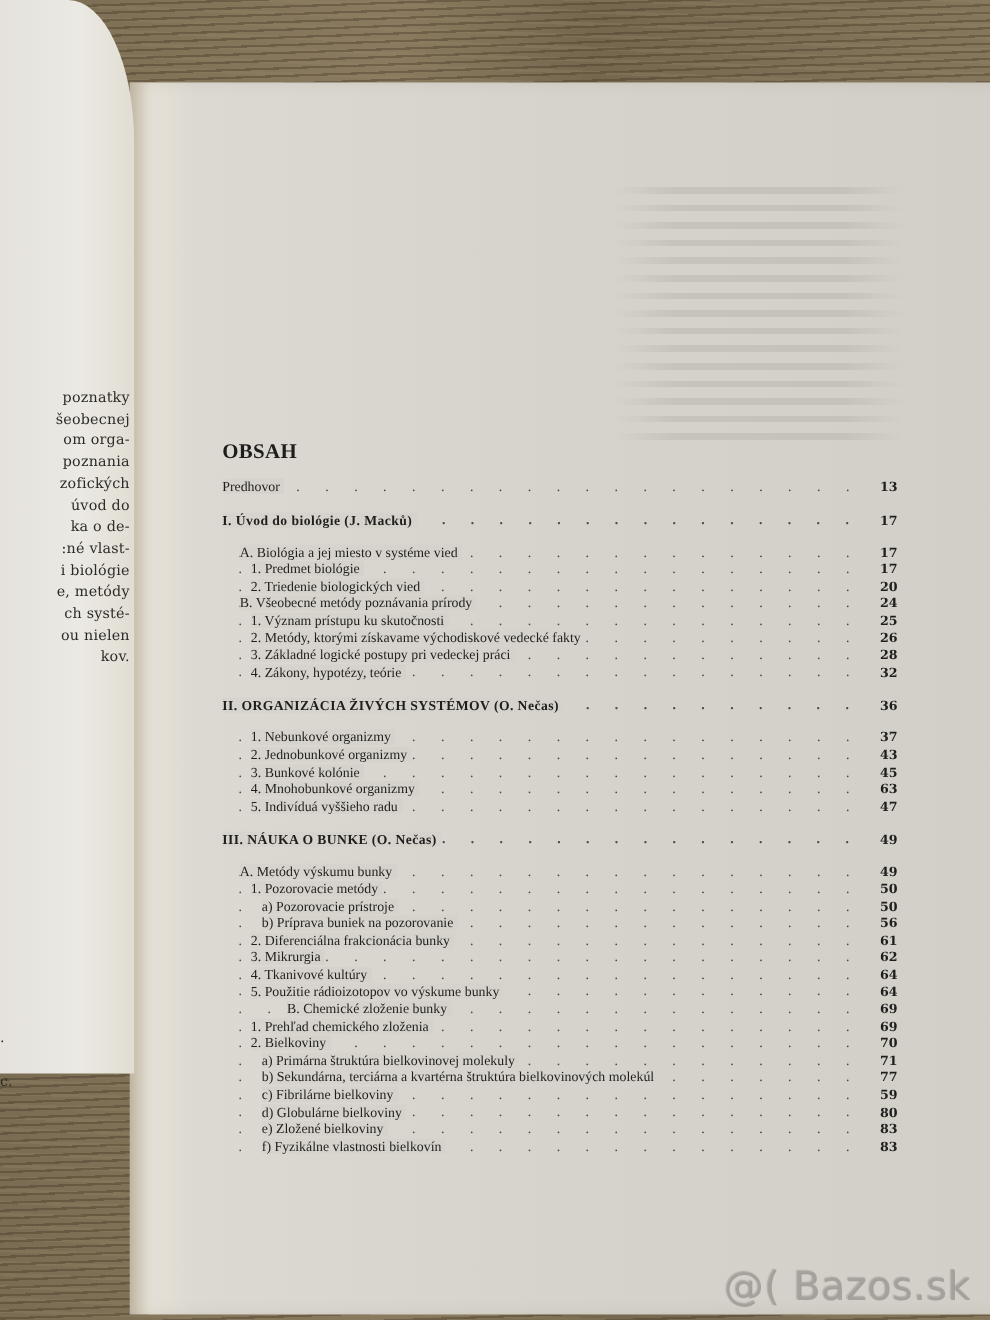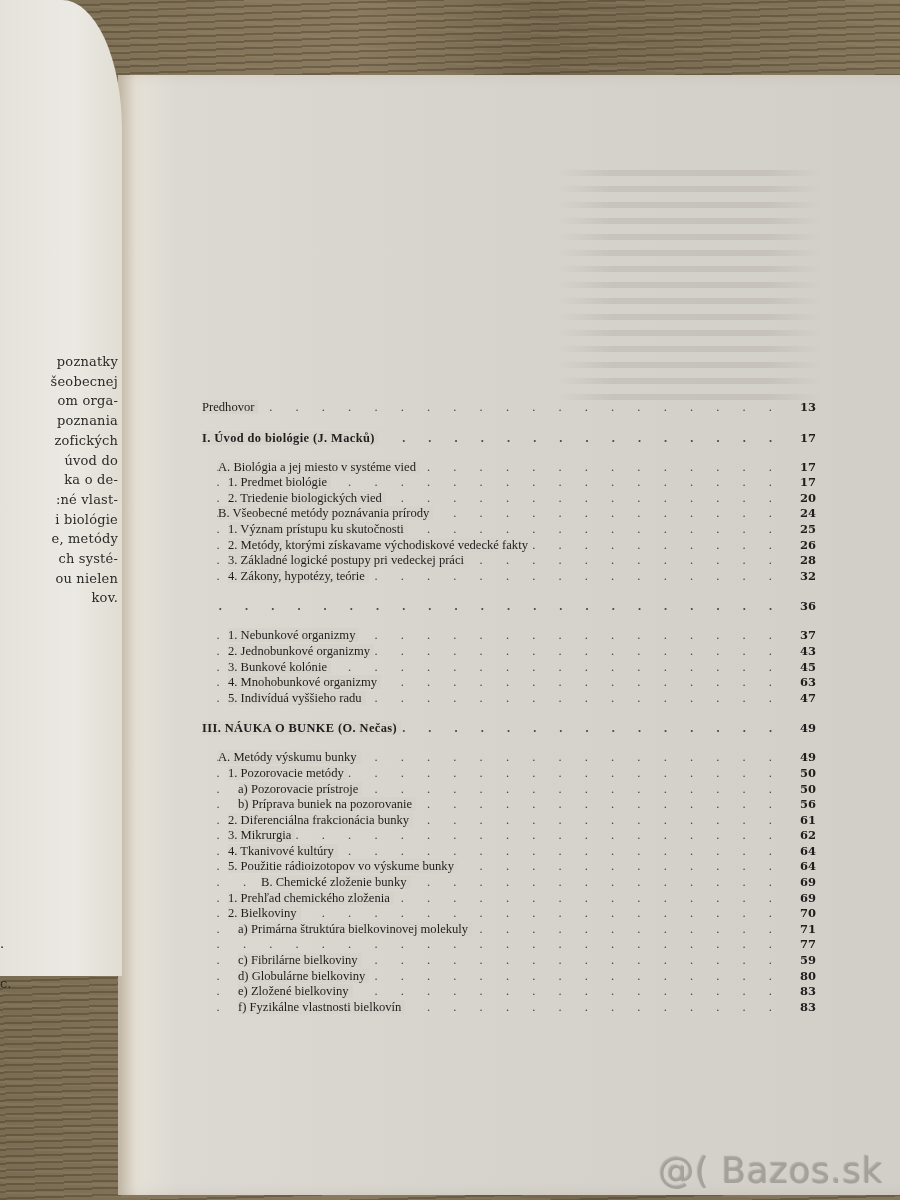--- a/index.html
+++ b/index.html
@@ -72,35 +72,36 @@
     <div>e, metódy</div>
     <div>ch systé-</div>
     <div>ou nielen</div>
     <div>kov.</div>
   </div>
   <span class="left-mark" style="left:0;top:936px;">.</span>
   <span class="left-mark" style="left:0;top:976px;">c.</span>
 </div>
 
 <div class="toc">
+  <div class="toc-title">OBSAH</div>
   <div id="toc-rows">
       <div class="row"><span class="dots">. . . . . . . . . . . . . . . . . . . . . . . . . . . . . . . . . . . . . . . . . . . . . . . . . . . . . . . . . . . . </span><span class="lbl" style="background: linear-gradient(90deg, rgb(215, 212, 205), rgb(213, 210, 203));">Predhovor</span><span class="pg">13</span></div>
       <div class="gap"></div>
       <div class="row chapter"><span class="dots">. . . . . . . . . . . . . . . . . . . . . . . . . . . . . . . . . . . . . . . . . . . . . . . . . . . . . . . . . . . . </span><span class="lbl" style="background: linear-gradient(90deg, rgb(215, 212, 205), rgb(213, 210, 203));">I. Úvod do biológie (J. Macků)</span><span class="pg">17</span></div>
       <div class="gap"></div>
       <div class="row l1"><span class="dots">. . . . . . . . . . . . . . . . . . . . . . . . . . . . . . . . . . . . . . . . . . . . . . . . . . . . . . . . . . . . </span><span class="lbl" style="background: linear-gradient(90deg, rgb(215, 212, 205), rgb(213, 210, 203));">A. Biológia a jej miesto v systéme vied</span><span class="pg">17</span></div>
       <div class="row l2"><span class="dots">. . . . . . . . . . . . . . . . . . . . . . . . . . . . . . . . . . . . . . . . . . . . . . . . . . . . . . . . . . . . </span><span class="lbl" style="background: linear-gradient(90deg, rgb(215, 212, 205), rgb(213, 210, 203));">1. Predmet biológie</span><span class="pg">17</span></div>
       <div class="row l2"><span class="dots">. . . . . . . . . . . . . . . . . . . . . . . . . . . . . . . . . . . . . . . . . . . . . . . . . . . . . . . . . . . . </span><span class="lbl" style="background: linear-gradient(90deg, rgb(215, 212, 205), rgb(213, 210, 203));">2. Triedenie biologických vied</span><span class="pg">20</span></div>
       <div class="row l1"><span class="dots">. . . . . . . . . . . . . . . . . . . . . . . . . . . . . . . . . . . . . . . . . . . . . . . . . . . . . . . . . . . . </span><span class="lbl" style="background: linear-gradient(90deg, rgb(215, 212, 205), rgb(213, 210, 203));">B. Všeobecné metódy poznávania prírody</span><span class="pg">24</span></div>
       <div class="row l2"><span class="dots">. . . . . . . . . . . . . . . . . . . . . . . . . . . . . . . . . . . . . . . . . . . . . . . . . . . . . . . . . . . . </span><span class="lbl" style="background: linear-gradient(90deg, rgb(215, 212, 205), rgb(213, 210, 203));">1. Význam prístupu ku skutočnosti</span><span class="pg">25</span></div>
       <div class="row l2"><span class="dots">. . . . . . . . . . . . . . . . . . . . . . . . . . . . . . . . . . . . . . . . . . . . . . . . . . . . . . . . . . . . </span><span class="lbl" style="background: linear-gradient(90deg, rgb(215, 212, 205), rgb(213, 210, 203));">2. Metódy, ktorými získavame východiskové vedecké fakty</span><span class="pg">26</span></div>
       <div class="row l2"><span class="dots">. . . . . . . . . . . . . . . . . . . . . . . . . . . . . . . . . . . . . . . . . . . . . . . . . . . . . . . . . . . . </span><span class="lbl" style="background: linear-gradient(90deg, rgb(215, 212, 205), rgb(213, 210, 203));">3. Základné logické postupy pri vedeckej práci</span><span class="pg">28</span></div>
       <div class="row l2"><span class="dots">. . . . . . . . . . . . . . . . . . . . . . . . . . . . . . . . . . . . . . . . . . . . . . . . . . . . . . . . . . . . </span><span class="lbl" style="background: linear-gradient(90deg, rgb(215, 212, 205), rgb(213, 210, 203));">4. Zákony, hypotézy, teórie</span><span class="pg">32</span></div>
       <div class="gap"></div>
-      <div class="row chapter"><span class="dots">. . . . . . . . . . . . . . . . . . . . . . . . . . . . . . . . . . . . . . . . . . . . . . . . . . . . . . . . . . . . </span><span class="pg">36</span></div>
+      <div class="row chapter"><span class="dots">. . . . . . . . . . . . . . . . . . . . . . . . . . . . . . . . . . . . . . . . . . . . . . . . . . . . . . . . . . . . </span><span class="lbl" style="background: linear-gradient(90deg, rgb(215, 212, 205), rgb(213, 210, 203));">II. ORGANIZÁCIA ŽIVÝCH SYSTÉMOV (O. Nečas)</span><span class="pg">36</span></div>
       <div class="gap"></div>
       <div class="row l2"><span class="dots">. . . . . . . . . . . . . . . . . . . . . . . . . . . . . . . . . . . . . . . . . . . . . . . . . . . . . . . . . . . . </span><span class="lbl" style="background: linear-gradient(90deg, rgb(215, 212, 205), rgb(213, 210, 203));">1. Nebunkové organizmy</span><span class="pg">37</span></div>
       <div class="row l2"><span class="dots">. . . . . . . . . . . . . . . . . . . . . . . . . . . . . . . . . . . . . . . . . . . . . . . . . . . . . . . . . . . . </span><span class="lbl" style="background: linear-gradient(90deg, rgb(215, 212, 205), rgb(213, 210, 203));">2. Jednobunkové organizmy</span><span class="pg">43</span></div>
       <div class="row l2"><span class="dots">. . . . . . . . . . . . . . . . . . . . . . . . . . . . . . . . . . . . . . . . . . . . . . . . . . . . . . . . . . . . </span><span class="lbl" style="background: linear-gradient(90deg, rgb(215, 212, 205), rgb(213, 210, 203));">3. Bunkové kolónie</span><span class="pg">45</span></div>
       <div class="row l2"><span class="dots">. . . . . . . . . . . . . . . . . . . . . . . . . . . . . . . . . . . . . . . . . . . . . . . . . . . . . . . . . . . . </span><span class="lbl" style="background: linear-gradient(90deg, rgb(215, 212, 205), rgb(213, 210, 203));">4. Mnohobunkové organizmy</span><span class="pg">63</span></div>
       <div class="row l2"><span class="dots">. . . . . . . . . . . . . . . . . . . . . . . . . . . . . . . . . . . . . . . . . . . . . . . . . . . . . . . . . . . . </span><span class="lbl" style="background: linear-gradient(90deg, rgb(215, 212, 205), rgb(213, 210, 203));">5. Indivíduá vyššieho radu</span><span class="pg">47</span></div>
       <div class="gap"></div>
       <div class="row chapter"><span class="dots">. . . . . . . . . . . . . . . . . . . . . . . . . . . . . . . . . . . . . . . . . . . . . . . . . . . . . . . . . . . . </span><span class="lbl" style="background: linear-gradient(90deg, rgb(215, 212, 205), rgb(213, 210, 203));">III. NÁUKA O BUNKE (O. Nečas)</span><span class="pg">49</span></div>
       <div class="gap"></div>
       <div class="row l1"><span class="dots">. . . . . . . . . . . . . . . . . . . . . . . . . . . . . . . . . . . . . . . . . . . . . . . . . . . . . . . . . . . . </span><span class="lbl" style="background: linear-gradient(90deg, rgb(215, 212, 205), rgb(213, 210, 203));">A. Metódy výskumu bunky</span><span class="pg">49</span></div>
@@ -108,21 +109,21 @@
       <div class="row l3"><span class="dots">. . . . . . . . . . . . . . . . . . . . . . . . . . . . . . . . . . . . . . . . . . . . . . . . . . . . . . . . . . . . </span><span class="lbl" style="background: linear-gradient(90deg, rgb(215, 212, 205), rgb(213, 210, 203));">a) Pozorovacie prístroje</span><span class="pg">50</span></div>
       <div class="row l3"><span class="dots">. . . . . . . . . . . . . . . . . . . . . . . . . . . . . . . . . . . . . . . . . . . . . . . . . . . . . . . . . . . . </span><span class="lbl" style="background: linear-gradient(90deg, rgb(215, 212, 205), rgb(213, 210, 203));">b) Príprava buniek na pozorovanie</span><span class="pg">56</span></div>
       <div class="row l2"><span class="dots">. . . . . . . . . . . . . . . . . . . . . . . . . . . . . . . . . . . . . . . . . . . . . . . . . . . . . . . . . . . . </span><span class="lbl" style="background: linear-gradient(90deg, rgb(215, 212, 205), rgb(213, 210, 203));">2. Diferenciálna frakcionácia bunky</span><span class="pg">61</span></div>
       <div class="row l2"><span class="dots">. . . . . . . . . . . . . . . . . . . . . . . . . . . . . . . . . . . . . . . . . . . . . . . . . . . . . . . . . . . . </span><span class="lbl" style="background: linear-gradient(90deg, rgb(215, 212, 205), rgb(213, 210, 203));">3. Mikrurgia</span><span class="pg">62</span></div>
       <div class="row l2"><span class="dots">. . . . . . . . . . . . . . . . . . . . . . . . . . . . . . . . . . . . . . . . . . . . . . . . . . . . . . . . . . . . </span><span class="lbl" style="background: linear-gradient(90deg, rgb(215, 212, 205), rgb(213, 210, 203));">4. Tkanivové kultúry</span><span class="pg">64</span></div>
       <div class="row l2"><span class="dots">. . . . . . . . . . . . . . . . . . . . . . . . . . . . . . . . . . . . . . . . . . . . . . . . . . . . . . . . . . . . </span><span class="lbl" style="background: linear-gradient(90deg, rgb(215, 212, 205), rgb(213, 210, 203));">5. Použitie rádioizotopov vo výskume bunky</span><span class="pg">64</span></div>
       <div class="row l1"><span class="dots">. . . . . . . . . . . . . . . . . . . . . . . . . . . . . . . . . . . . . . . . . . . . . . . . . . . . . . . . . . . . </span><span class="lbl" style="background: linear-gradient(90deg, rgb(215, 212, 205), rgb(213, 210, 203)); margin-left: 43px;">B. Chemické zloženie bunky</span><span class="pg">69</span></div>
       <div class="row l2"><span class="dots">. . . . . . . . . . . . . . . . . . . . . . . . . . . . . . . . . . . . . . . . . . . . . . . . . . . . . . . . . . . . </span><span class="lbl" style="background: linear-gradient(90deg, rgb(215, 212, 205), rgb(213, 210, 203));">1. Prehľad chemického zloženia</span><span class="pg">69</span></div>
       <div class="row l2"><span class="dots">. . . . . . . . . . . . . . . . . . . . . . . . . . . . . . . . . . . . . . . . . . . . . . . . . . . . . . . . . . . . </span><span class="lbl" style="background: linear-gradient(90deg, rgb(215, 212, 205), rgb(213, 210, 203));">2. Bielkoviny</span><span class="pg">70</span></div>
       <div class="row l3"><span class="dots">. . . . . . . . . . . . . . . . . . . . . . . . . . . . . . . . . . . . . . . . . . . . . . . . . . . . . . . . . . . . </span><span class="lbl" style="background: linear-gradient(90deg, rgb(215, 212, 205), rgb(213, 210, 203));">a) Primárna štruktúra bielkovinovej molekuly</span><span class="pg">71</span></div>
-      <div class="row l3"><span class="dots">. . . . . . . . . . . . . . . . . . . . . . . . . . . . . . . . . . . . . . . . . . . . . . . . . . . . . . . . . . . . </span><span class="pg">77</span></div>
+      <div class="row l3"><span class="dots">. . . . . . . . . . . . . . . . . . . . . . . . . . . . . . . . . . . . . . . . . . . . . . . . . . . . . . . . . . . . </span><span class="lbl" style="background: linear-gradient(90deg, rgb(215, 212, 205), rgb(213, 210, 203));">b) Sekundárna, terciárna a kvartérna štruktúra bielkovinových molekúl</span><span class="pg">77</span></div>
       <div class="row l3"><span class="dots">. . . . . . . . . . . . . . . . . . . . . . . . . . . . . . . . . . . . . . . . . . . . . . . . . . . . . . . . . . . . </span><span class="lbl" style="background: linear-gradient(90deg, rgb(215, 212, 205), rgb(213, 210, 203));">c) Fibrilárne bielkoviny</span><span class="pg">59</span></div>
       <div class="row l3"><span class="dots">. . . . . . . . . . . . . . . . . . . . . . . . . . . . . . . . . . . . . . . . . . . . . . . . . . . . . . . . . . . . </span><span class="lbl" style="background: linear-gradient(90deg, rgb(215, 212, 205), rgb(213, 210, 203));">d) Globulárne bielkoviny</span><span class="pg">80</span></div>
       <div class="row l3"><span class="dots">. . . . . . . . . . . . . . . . . . . . . . . . . . . . . . . . . . . . . . . . . . . . . . . . . . . . . . . . . . . . </span><span class="lbl" style="background: linear-gradient(90deg, rgb(215, 212, 205), rgb(213, 210, 203));">e) Zložené bielkoviny</span><span class="pg">83</span></div>
       <div class="row l3"><span class="dots">. . . . . . . . . . . . . . . . . . . . . . . . . . . . . . . . . . . . . . . . . . . . . . . . . . . . . . . . . . . . </span><span class="lbl" style="background: linear-gradient(90deg, rgb(215, 212, 205), rgb(213, 210, 203));">f) Fyzikálne vlastnosti bielkovín</span><span class="pg">83</span></div>
     </div>
 </div>
 
 <div class="watermark">@( Bazos.sk</div>
 
 </body></html>

